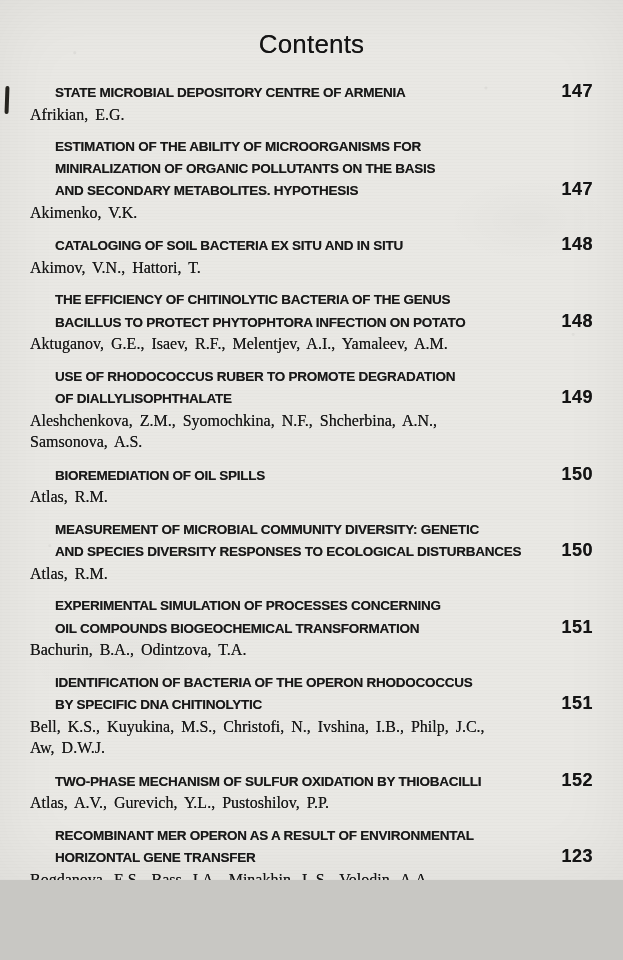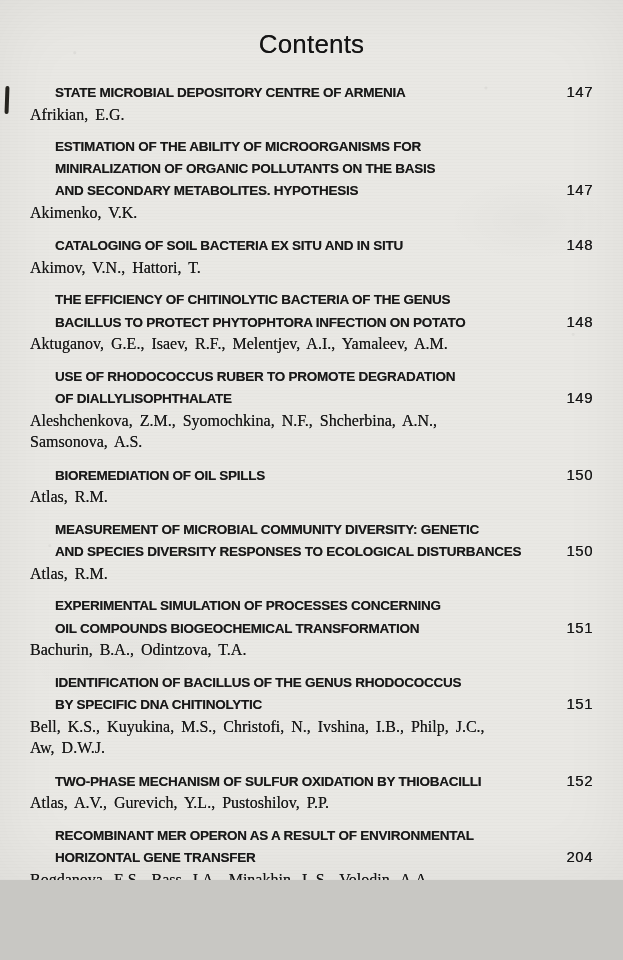--- a/index.html
+++ b/index.html
@@ -50,22 +50,22 @@
     letter-spacing: -0.25px;
     white-space: nowrap;
     color: #181818;
     text-shadow: 0 0 0.4px rgba(20,20,20,0.55);
   }
   .title-line.last { display: flex; align-items: baseline; }
   .page-num {
     margin-left: auto;
     padding-left: 14px;
     font-family: "Liberation Sans", sans-serif;
-    font-weight: 400;
-    font-size: 15px;
+    font-weight: 700;
+    font-size: 18px;
     letter-spacing: 0.5px;
     color: #151515;
     text-shadow: 0 0 0.5px rgba(20,20,20,0.7);
   }
   .author-line {
     font-family: "Liberation Serif", serif;
     font-size: 16px;
     line-height: 21.5px;
     word-spacing: 3px;
     white-space: nowrap;
@@ -193,21 +193,21 @@
               <span class="page-num">151</span>
             </div>
           </div>
     <div class="authors-block">
             <div class="author-line">Bachurin, B.A., Odintzova, T.A.</div>
           </div>
   </div>
 
   <div class="entry">
     <div class="title-block">
-            <div class="title-line"><span>IDENTIFICATION OF BACILLUS OF THE GENUS RHODOCOCCUS</span></div>
+            <div class="title-line"><span>IDENTIFICATION OF BACTERIA OF THE OPERON RHODOCOCCUS</span></div>
             <div class="title-line last">
               <span>BY SPECIFIC DNA CHITINOLYTIC</span>
               <span class="page-num">151</span>
             </div>
           </div>
     <div class="authors-block">
             <div class="author-line">Bell, K.S., Kuyukina, M.S., Christofi, N., Ivshina, I.B., Philp, J.C.,</div>
             <div class="author-line">Aw, D.W.J.</div>
           </div>
   </div>
@@ -222,21 +222,21 @@
     <div class="authors-block">
             <div class="author-line">Atlas, A.V., Gurevich, Y.L., Pustoshilov, P.P.</div>
           </div>
   </div>
 
   <div class="entry">
     <div class="title-block">
             <div class="title-line"><span>RECOMBINANT MER OPERON AS A RESULT OF ENVIRONMENTAL</span></div>
             <div class="title-line last">
               <span>HORIZONTAL GENE TRANSFER</span>
-              <span class="page-num">204</span>
+              <span class="page-num">123</span>
             </div>
           </div>
     <div class="authors-block">
             <div class="author-line">Bogdanova, E.S., Bass, I.A., Minakhin, L.S., Volodin, A.A.,</div>
           </div>
   </div>
 </div>
 
     <div class="footer-page-number">264</div>
   </div>

